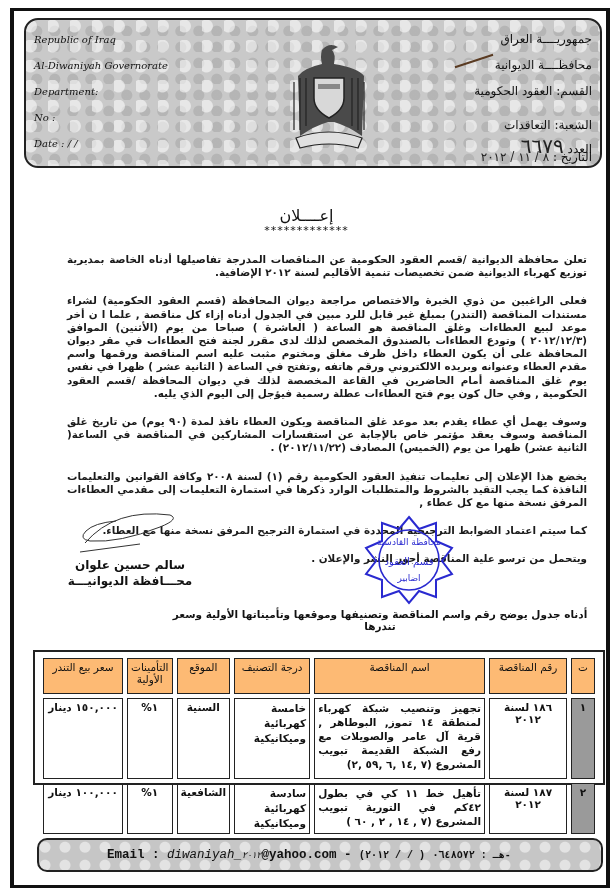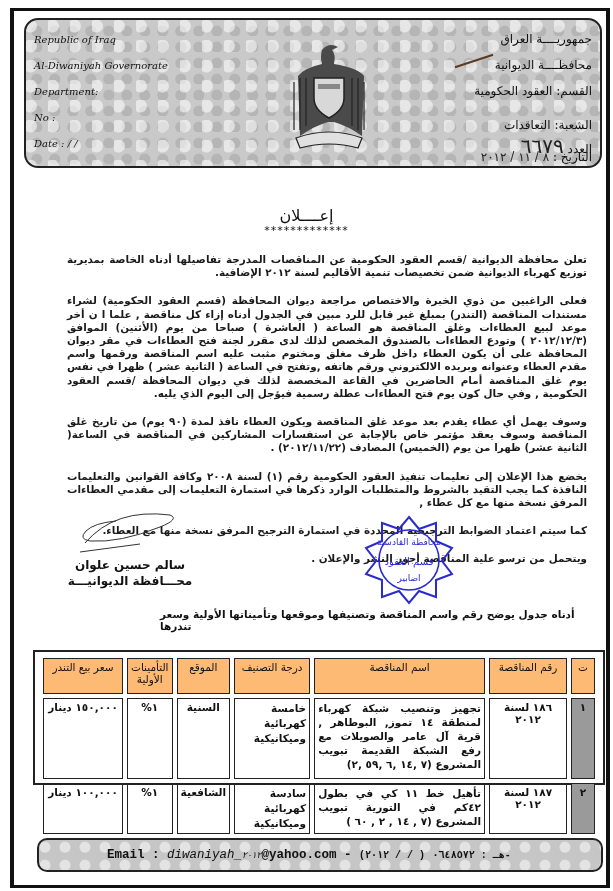--- a/index.html
+++ b/index.html
@@ -21,21 +21,21 @@
 
   .title { position:absolute; left:0; width:613px; top:206px; text-align:center; font-size:16px; direction:rtl; }
   .stars { position:absolute; left:0; width:613px; top:224px; text-align:center; font-size:11px; letter-spacing:1px; }
   .body-text { position:absolute; left:52px; top:238px; width:550px; direction:rtl; text-align:justify;
          font-size:10.4px; line-height:13.2px; font-weight:bold; color:#1a1a1a; }
   .body-text p { margin:15px; }
 
   .stamp { position:absolute; left:364px; top:515px; width:90px; height:90px; }
   .signature-scribble { position:absolute; left:80px; top:508px; width:100px; height:45px; }
   .signer { position:absolute; left:60px; top:557px; width:140px; direction:rtl; text-align:center; font-size:12px; font-weight:bold; line-height:16px; }
-  .table-caption { position:absolute; left:160px; top:608px; width:440px; direction:rtl; text-align:left; font-size:10.5px; font-weight:bold; }
+  .table-caption { position:absolute; left:160px; top:608px; width:440px; direction:rtl; text-align:center; font-size:10.5px; font-weight:bold; }
 
   .table-wrap { position:absolute; left:33px; top:650px; width:572px; height:135px; border:2px solid #222; box-sizing:border-box; }
   table.tenders { position:absolute; left:4px; top:2px; width:560px; border-collapse:separate; border-spacing:4px; direction:rtl; font-size:10.5px; font-weight:bold; }
   table.tenders th, table.tenders td { border:1.5px solid #222; padding:2px 3px; vertical-align:top; }
   table.tenders th { background:#fdba74; font-weight:normal; height:30px; text-align:center; }
   table.tenders td.seq { background:#9a9a9a; width:16px; text-align:center; }
   td.c { text-align:center; }
   td.name { text-align:justify; line-height:14px; }
   td.cls { text-align:right; line-height:15px; }
   tr.row1 td { height:75px; }

